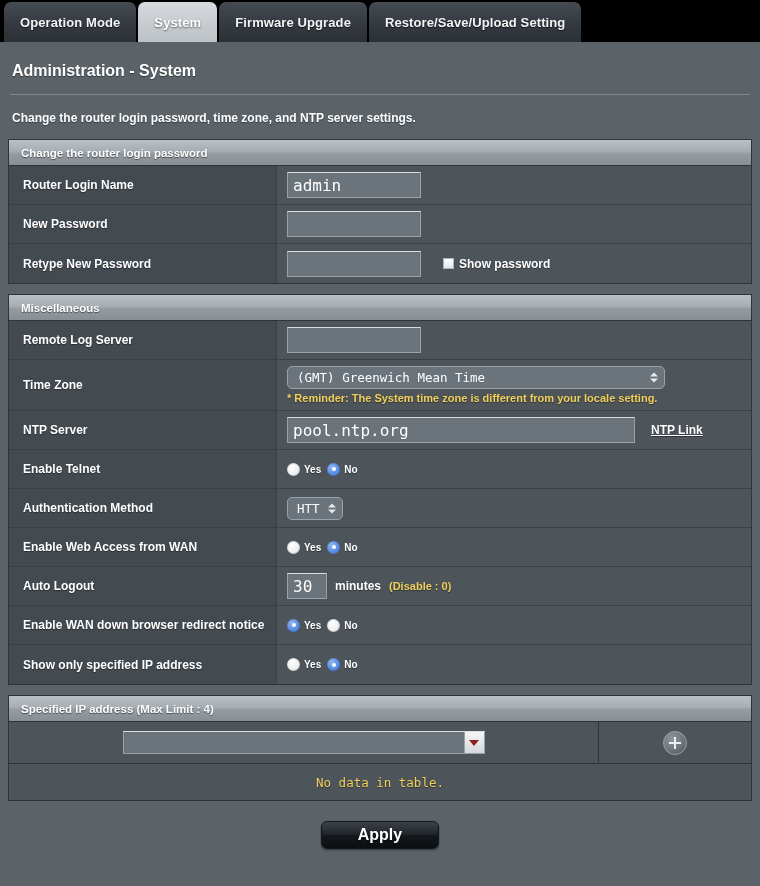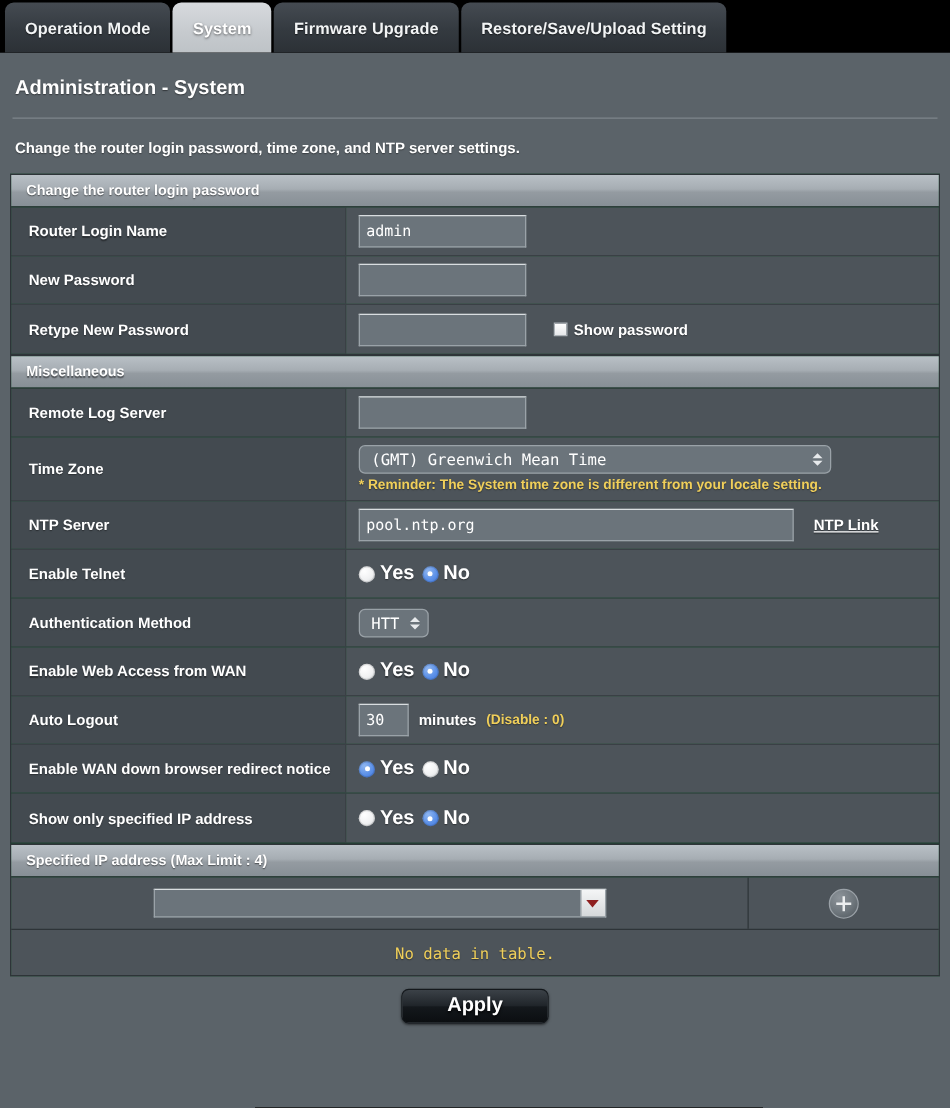--- a/index.html
+++ b/index.html
@@ -70,21 +70,22 @@
     font-size: 12px;
     font-weight: bold;
     color: #ffffff;
     padding: 16px 0 14px 4px;
     text-shadow: 0 1px 1px rgba(0,0,0,.4);
   }
 
   
   .section {
     border: 1px solid #2e3438;
-    background: #14532d;
+    margin-bottom: 10px;
+    background: #a21caf;
   }
   .section-head {
     height: 26px;
     display: flex;
     align-items: center;
     padding-left: 12px;
     font-size: 11.5px;
     font-weight: bold;
     color: #ffffff;
     background: linear-gradient(to bottom, #b9c0c6 0%, #a6adb3 45%, #949ba1 55%, #878f96 100%);
@@ -129,21 +130,21 @@
     padding-bottom: 6px;
   }
 
   
   .tin {
     background: #6b747b;
     border: 1px solid #9aa2a8;
     border-top-color: #d9dde0;
     color: #ffffff;
     font-family: "DejaVu Sans Mono", monospace;
-    font-size: 12px;
+    font-size: 16px;
     height: 22px;
     padding: 12px 5px;
     outline: none;
   }
   .tin.w-med { width: 134px; }
   .tin.w-ntp { width: 348px; }
   .tin.w-num { width: 40px; text-align: left; }
 
   .sel {
     appearance: none;
@@ -198,21 +199,21 @@
   .radio.on::after {
     content: "";
     position: absolute;
     left: 50%; top: 50%;
     transform: translate(-50%,-50%);
     width: 4px; height: 4px;
     border-radius: 50%;
     background: #ffffff;
   }
   .radio-lbl {
-    font-size: 16px;
+    font-size: 10px;
     font-weight: bold;
     color: #ffffff;
     text-shadow: 0 1px 1px rgba(0,0,0,.4);
   }
 
   
   .cb-wrap { display: flex; align-items: center; gap: 5px; cursor: pointer; margin-left: 14px;}
   .cb {
     width: 11px; height: 11px;
     background: linear-gradient(to bottom, #ffffff, #e6e8ea);

